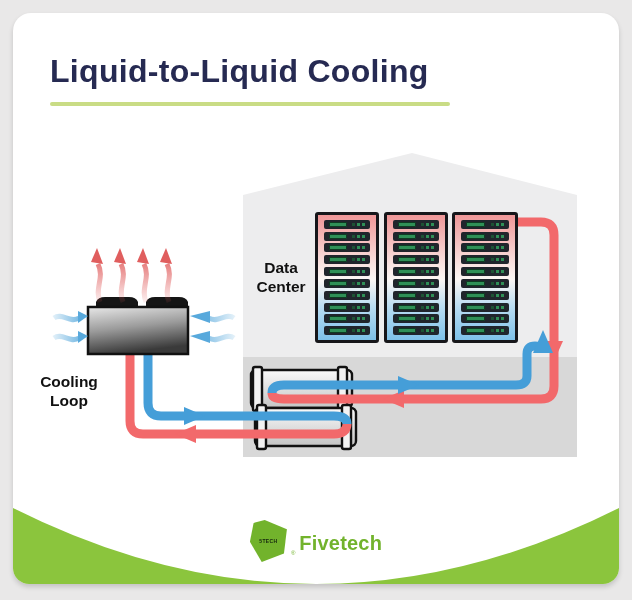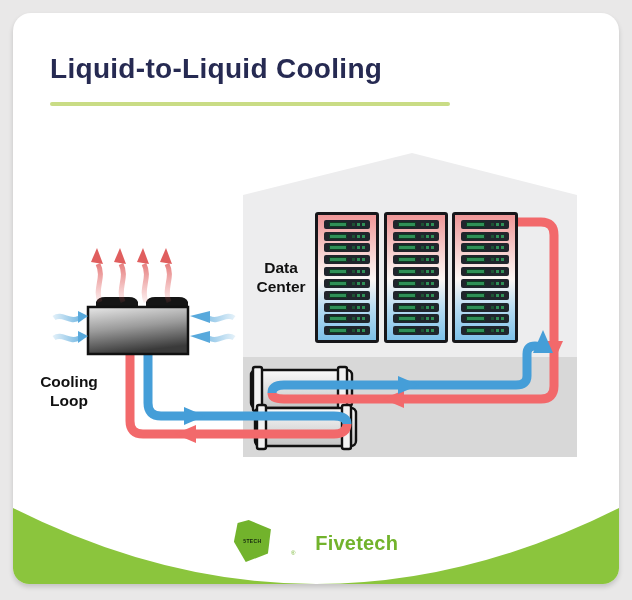--- a/index.html
+++ b/index.html
@@ -9,30 +9,30 @@
     --c-tower_light:#e8e8e8; --c-tower_dark:#3a3a3a; --c-footer_green:#8bc53d; --c-brand_green:#72b32c;
     --c-label_text:#111111;
   }
   *{box-sizing:border-box;margin:0;padding:0}
   html,body{width:632px;height:600px;overflow:hidden}
   body{background:var(--c-background);font-family:"Liberation Sans",sans-serif;position:relative}
 
   .card{position:absolute;left:13px;top:13px;width:606px;height:571px;background:var(--c-card);
         border-radius:18px 18px 16px 16px;box-shadow:0 3px 5px rgba(0,0,0,.16);overflow:hidden}
 
-  .title{position:absolute;left:37px;top:40px;font-size:28px;font-weight:bold;
+  .title{position:absolute;left:37px;top:40px;font-size:32px;font-weight:bold;
          color:var(--c-title_text);letter-spacing:.3px;white-space:nowrap}
   .title-underline{position:absolute;left:37px;top:89px;width:400px;height:4px;
          background:var(--c-title_underline);border-radius:2px}
 
   
   .footer-green{position:absolute;left:0;right:0;bottom:0;height:80px;background:var(--c-footer_green)}
   .footer-curve{position:absolute;left:0;bottom:0;width:606px;height:80px;display:block}
   .logo{position:absolute;left:0;right:0;top:505px;height:46px;display:flex;
-        align-items:center;justify-content:center;gap:24px}
+        align-items:center;justify-content:center;gap:8px}
   .logo-mark{position:relative;width:37px;height:42px;background:var(--c-brand_green);
         clip-path:polygon(40% 0%,100% 22%,92% 80%,32% 100%,0% 52%,10% 7%);
         display:flex;align-items:center;justify-content:center}
   .logo-mark-text{font-size:5px;font-weight:bold;color:#13240e;letter-spacing:.4px}
   .logo-reg{font-size:6px;color:var(--c-brand_green);align-self:flex-end;margin:0 -4px 8px -4px}
   .logo-text{font-size:20px;font-weight:bold;color:var(--c-brand_green);letter-spacing:.2px;margin-top:4px}
 
   
   .stage{position:absolute;inset:0;width:632px;height:436px}
   .stage svg{position:absolute;left:0;top:0}

